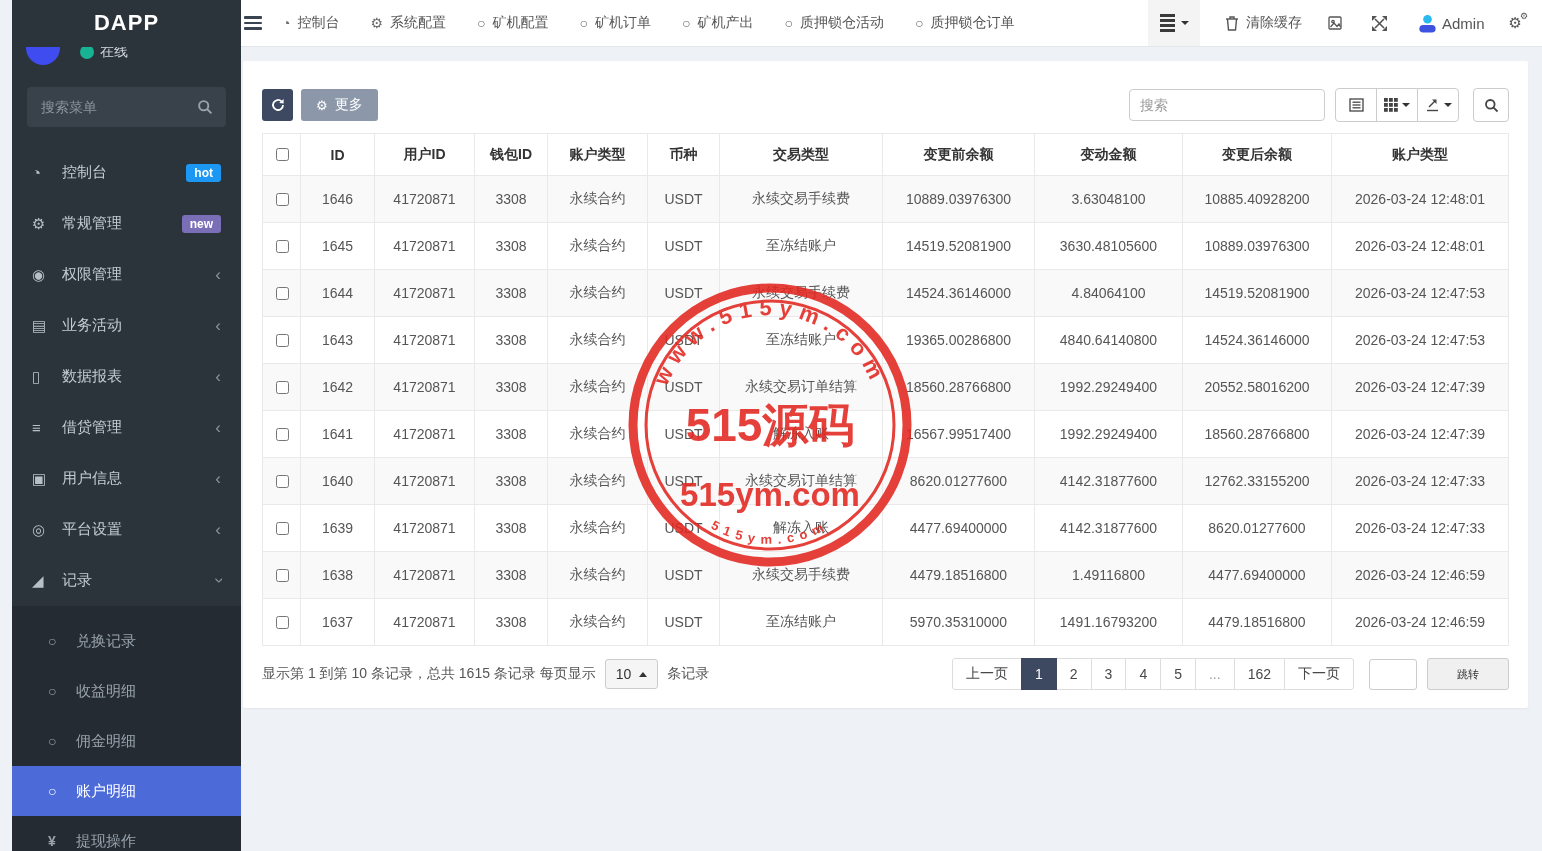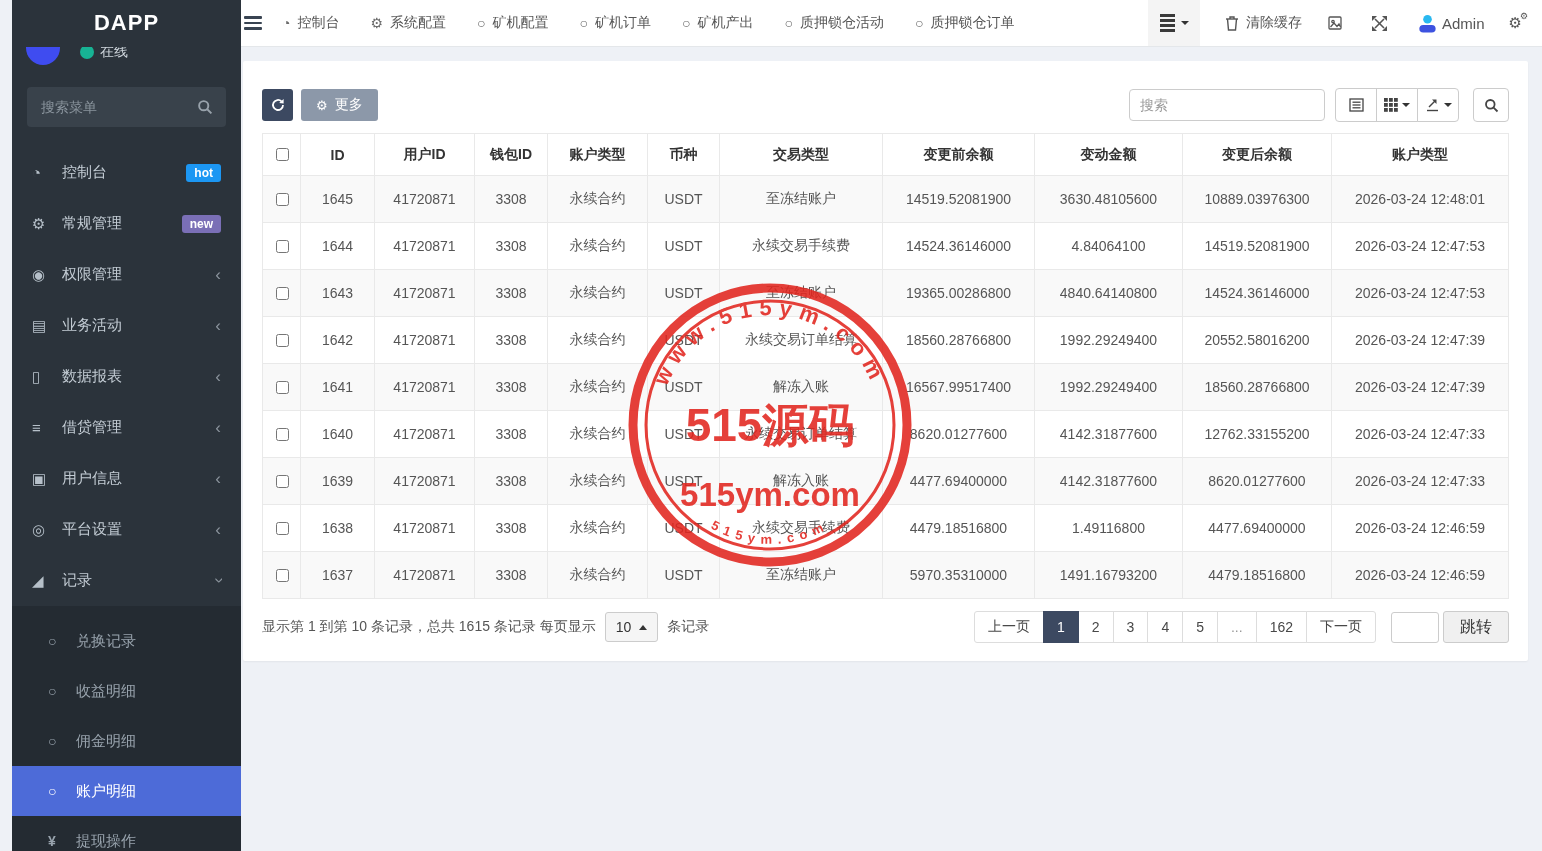--- a/index.html
+++ b/index.html
@@ -113,22 +113,22 @@
   .tri-up{width:0;height:0;border:4px solid transparent;border-bottom:5px solid #333;margin-bottom:3px;}
   .pager{margin-left:auto;display:flex;align-items:center;}
   .page-btn{min-width:34px;height:32px;padding:0 13px;border:1px solid #ddd;background:#fff;
         display:flex;align-items:center;justify-content:center;color:#484848;margin-left:-1px;
         cursor:pointer;font-size:14px;}
   .page-btn:first-child{border-radius:3px 0 0 3px;margin-left:0;}
   .page-btn:last-child{border-radius:0 3px 3px 0;}
   .page-btn.active{background:#3c4961;border-color:#3c4961;color:#fff;position:relative;z-index:2;}
   .page-btn.disabled{color:#999;cursor:default;}
   .jump-input{width:48px;height:31px;border:1px solid #ccc;border-radius:3px;margin-left:15px;outline:none;padding:0 6px;}
-  .btn-jump{height:32px;padding:0 16px;border:1px solid #ccc;background:#f0f0f0;border-radius:3px;
-        color:#333;font-size:16px;margin-left:4px;cursor:pointer;}
+  .btn-jump{height:32px;padding:0 29px;border:1px solid #ccc;background:#f0f0f0;border-radius:3px;
+        color:#333;font-size:11px;margin-left:10px;cursor:pointer;}
 
   
   .watermark{position:absolute;left:625px;top:280px;width:290px;height:290px;z-index:30;
         opacity:.88;pointer-events:none;}
 </style>
 </head>
 <body>
 
 <div class="app">
 
@@ -411,20 +411,33 @@
               <th>账户类型</th>
               <th>币种</th>
               <th>交易类型</th>
               <th>变更前余额</th>
               <th>变动金额</th>
               <th>变更后余额</th>
               <th>账户类型</th>
             </tr>
           </thead>
           <tbody>
+  <tr>
+    <td><input type="checkbox" style=""></td>
+    <td>1646</td>
+    <td>41720871</td>
+    <td>3308</td>
+    <td>永续合约</td>
+    <td>USDT</td>
+    <td>永续交易手续费</td>
+    <td>10889.03976300</td>
+    <td>3.63048100</td>
+    <td>10885.40928200</td>
+    <td>2026-03-24 12:48:01</td>
+  </tr>
 
   <tr>
     <td><input type="checkbox" style=""></td>
     <td>1645</td>
     <td>41720871</td>
     <td>3308</td>
     <td>永续合约</td>
     <td>USDT</td>
     <td>至冻结账户</td>
     <td>14519.52081900</td>

